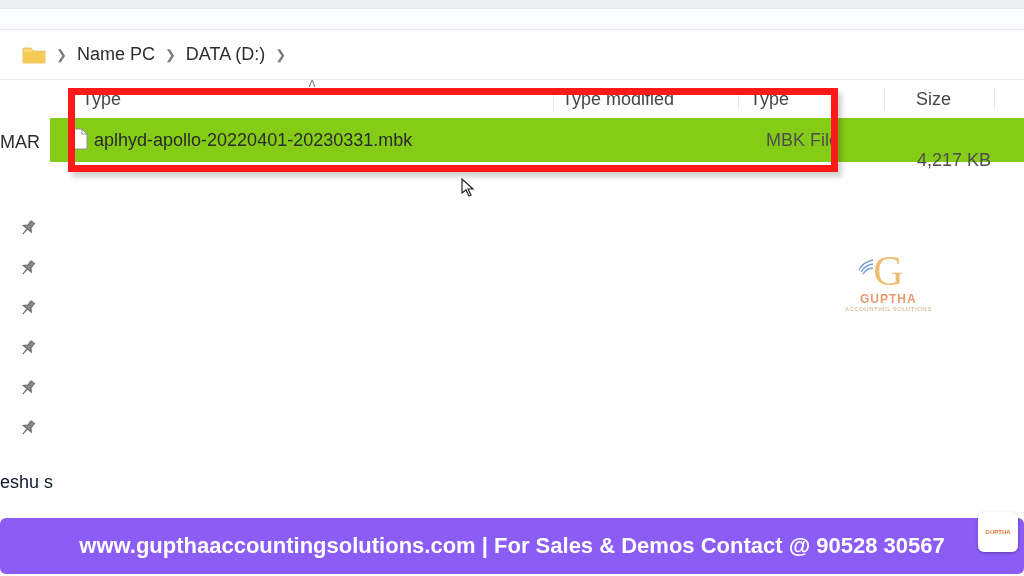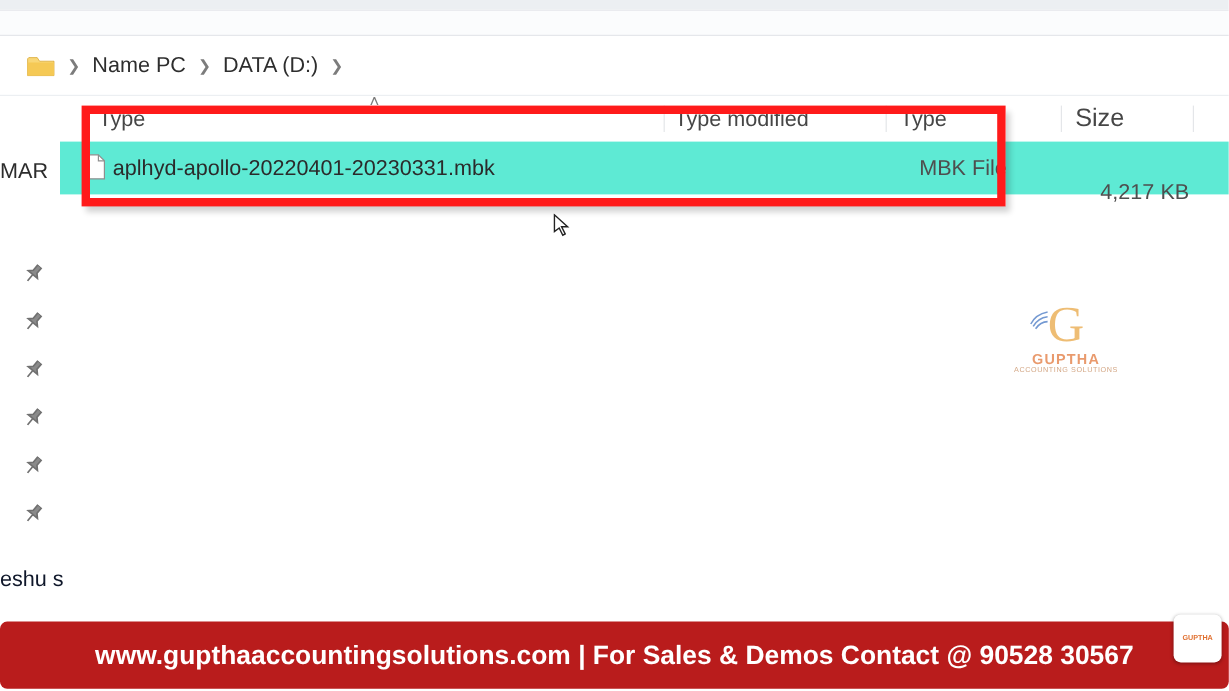--- a/index.html
+++ b/index.html
@@ -72,36 +72,36 @@
   .header-row {
     position: relative;
     height: 38px;
     display: flex;
     align-items: center;
     background: #ffffff;
   }
   .col-name { position: absolute; left: 32px; width: 480px; font-size: 18px; color: #464646; }
   .col-date { position: absolute; left: 512px; width: 185px; font-size: 18px; color: #464646; }
   .col-type { position: absolute; left: 700px; width: 120px; font-size: 18px; color: #464646; }
-  .col-size { position: absolute; left: 846px; width: 95px;  font-size: 21px; color: #464646; }
+  .col-size { position: absolute; left: 866px; width: 95px;  font-size: 18px; color: #464646; }
   .sort-arrow {
     position: absolute;
     left: 258px; top: -4px;
     font-size: 14px; color: #7b7b7b;
   }
   .hdr-sep {
     position: absolute; top: 8px; bottom: 8px; width: 1px; background: #e4e6e9;
   }
 
   .file-row {
     position: relative;
     height: 44px;
     display: flex;
     align-items: center;
-    background: #5eead4;
+    background: #84cc16;
   }
   .file-icon {
     position: absolute; left: 22px; top: 10px;
     width: 16px; height: 22px;
   }
   .cell-name { position: absolute; left: 44px;  font-size: 18px; color: #2b2b2b; }
   .cell-date { position: absolute; left: 512px; font-size: 18px; color: #4e4e4e; }
   .cell-type { position: absolute; left: 716px; font-size: 18px; color: #4e4e4e; }
   .cell-size { position: absolute; left: 846px; width: 95px; text-align: right; font-size: 18px; color: #4e4e4e; margin-top: 40px; }
 
@@ -142,21 +142,21 @@
   .wm-tag {
     font-size: 6px;
     color: #c08050;
     letter-spacing: 0.5px;
   }
 
   .footer-banner {
     position: absolute;
     left: 0; bottom: 2px;
     width: 1024px; height: 56px;
-    background: #b91c1c;
+    background: #8b5cf6;
     border-radius: 6px;
     display: flex;
     align-items: center;
     justify-content: center;
     color: #ffffff;
     font-weight: 700;
     font-size: 22px;
   }
   .footer-badge {
     position: absolute;

